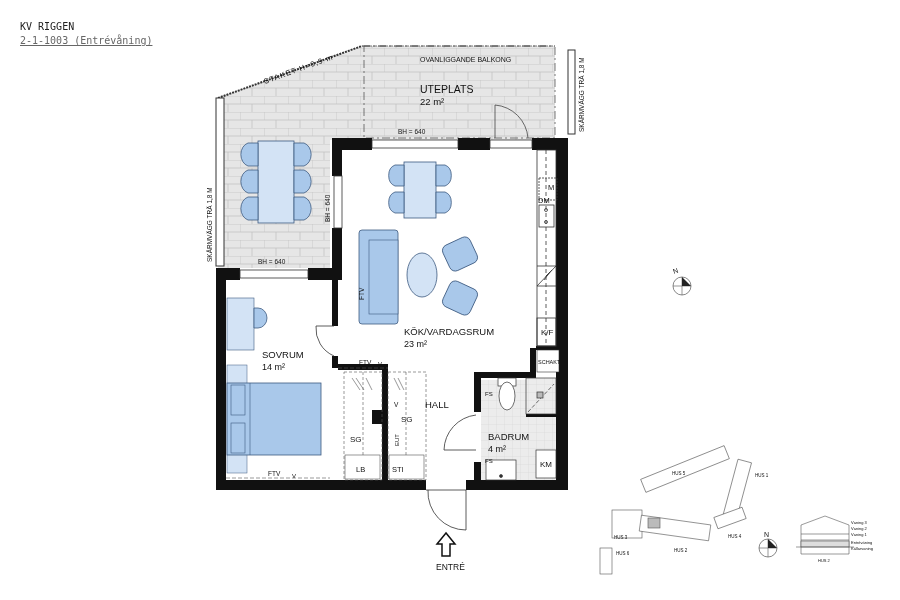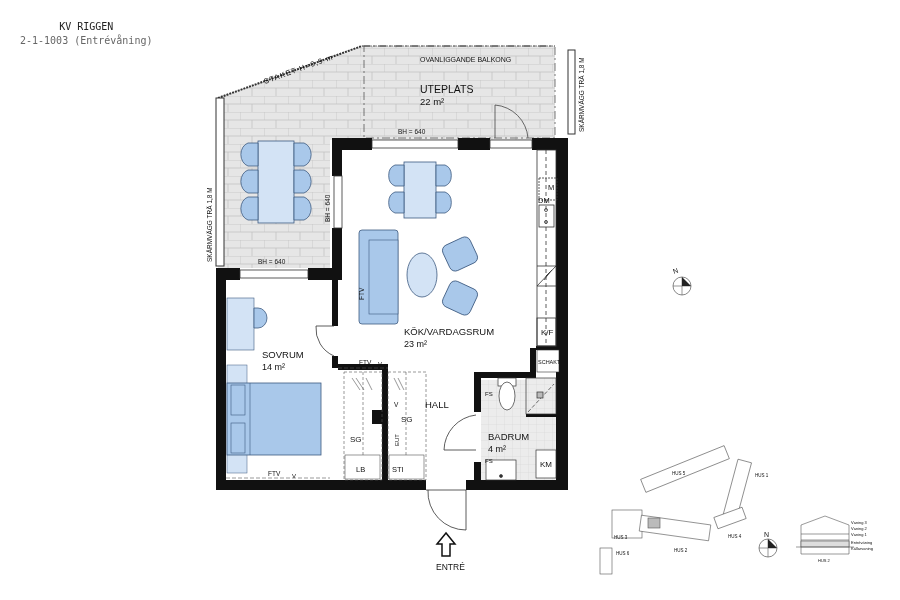--- a/index.html
+++ b/index.html
@@ -1,19 +1,19 @@
 <!DOCTYPE html>
 <html><head>
 <meta charset="utf-8">
 <style>
   html, body { margin: 0; padding: 0; background: #ffffff; }
   body { width: 900px; height: 600px; position: relative; overflow: hidden; font-family: "Liberation Sans", sans-serif; }
   .hdr { position: absolute; left: 20px; top: 20px; font-family: "DejaVu Sans Mono", monospace; font-size: 10px; line-height: 14px; }
-  .hdr .t1 { color: #222; text-align: center; }
-  .hdr .t2 { color: #666; }
+  .hdr .t1 { color: #222; }
+  .hdr .t2 { color: #666; text-decoration: underline; }
   svg { position: absolute; left: 0; top: 0; }
   .lbl { font-family: "Liberation Sans", sans-serif; fill: #111; }
 </style>
 </head>
 <body>
 
 <div class="hdr">
   <div class="t1">KV RIGGEN</div>
   <div class="t2">2-1-1003 (Entrévåning)</div>
 </div>

